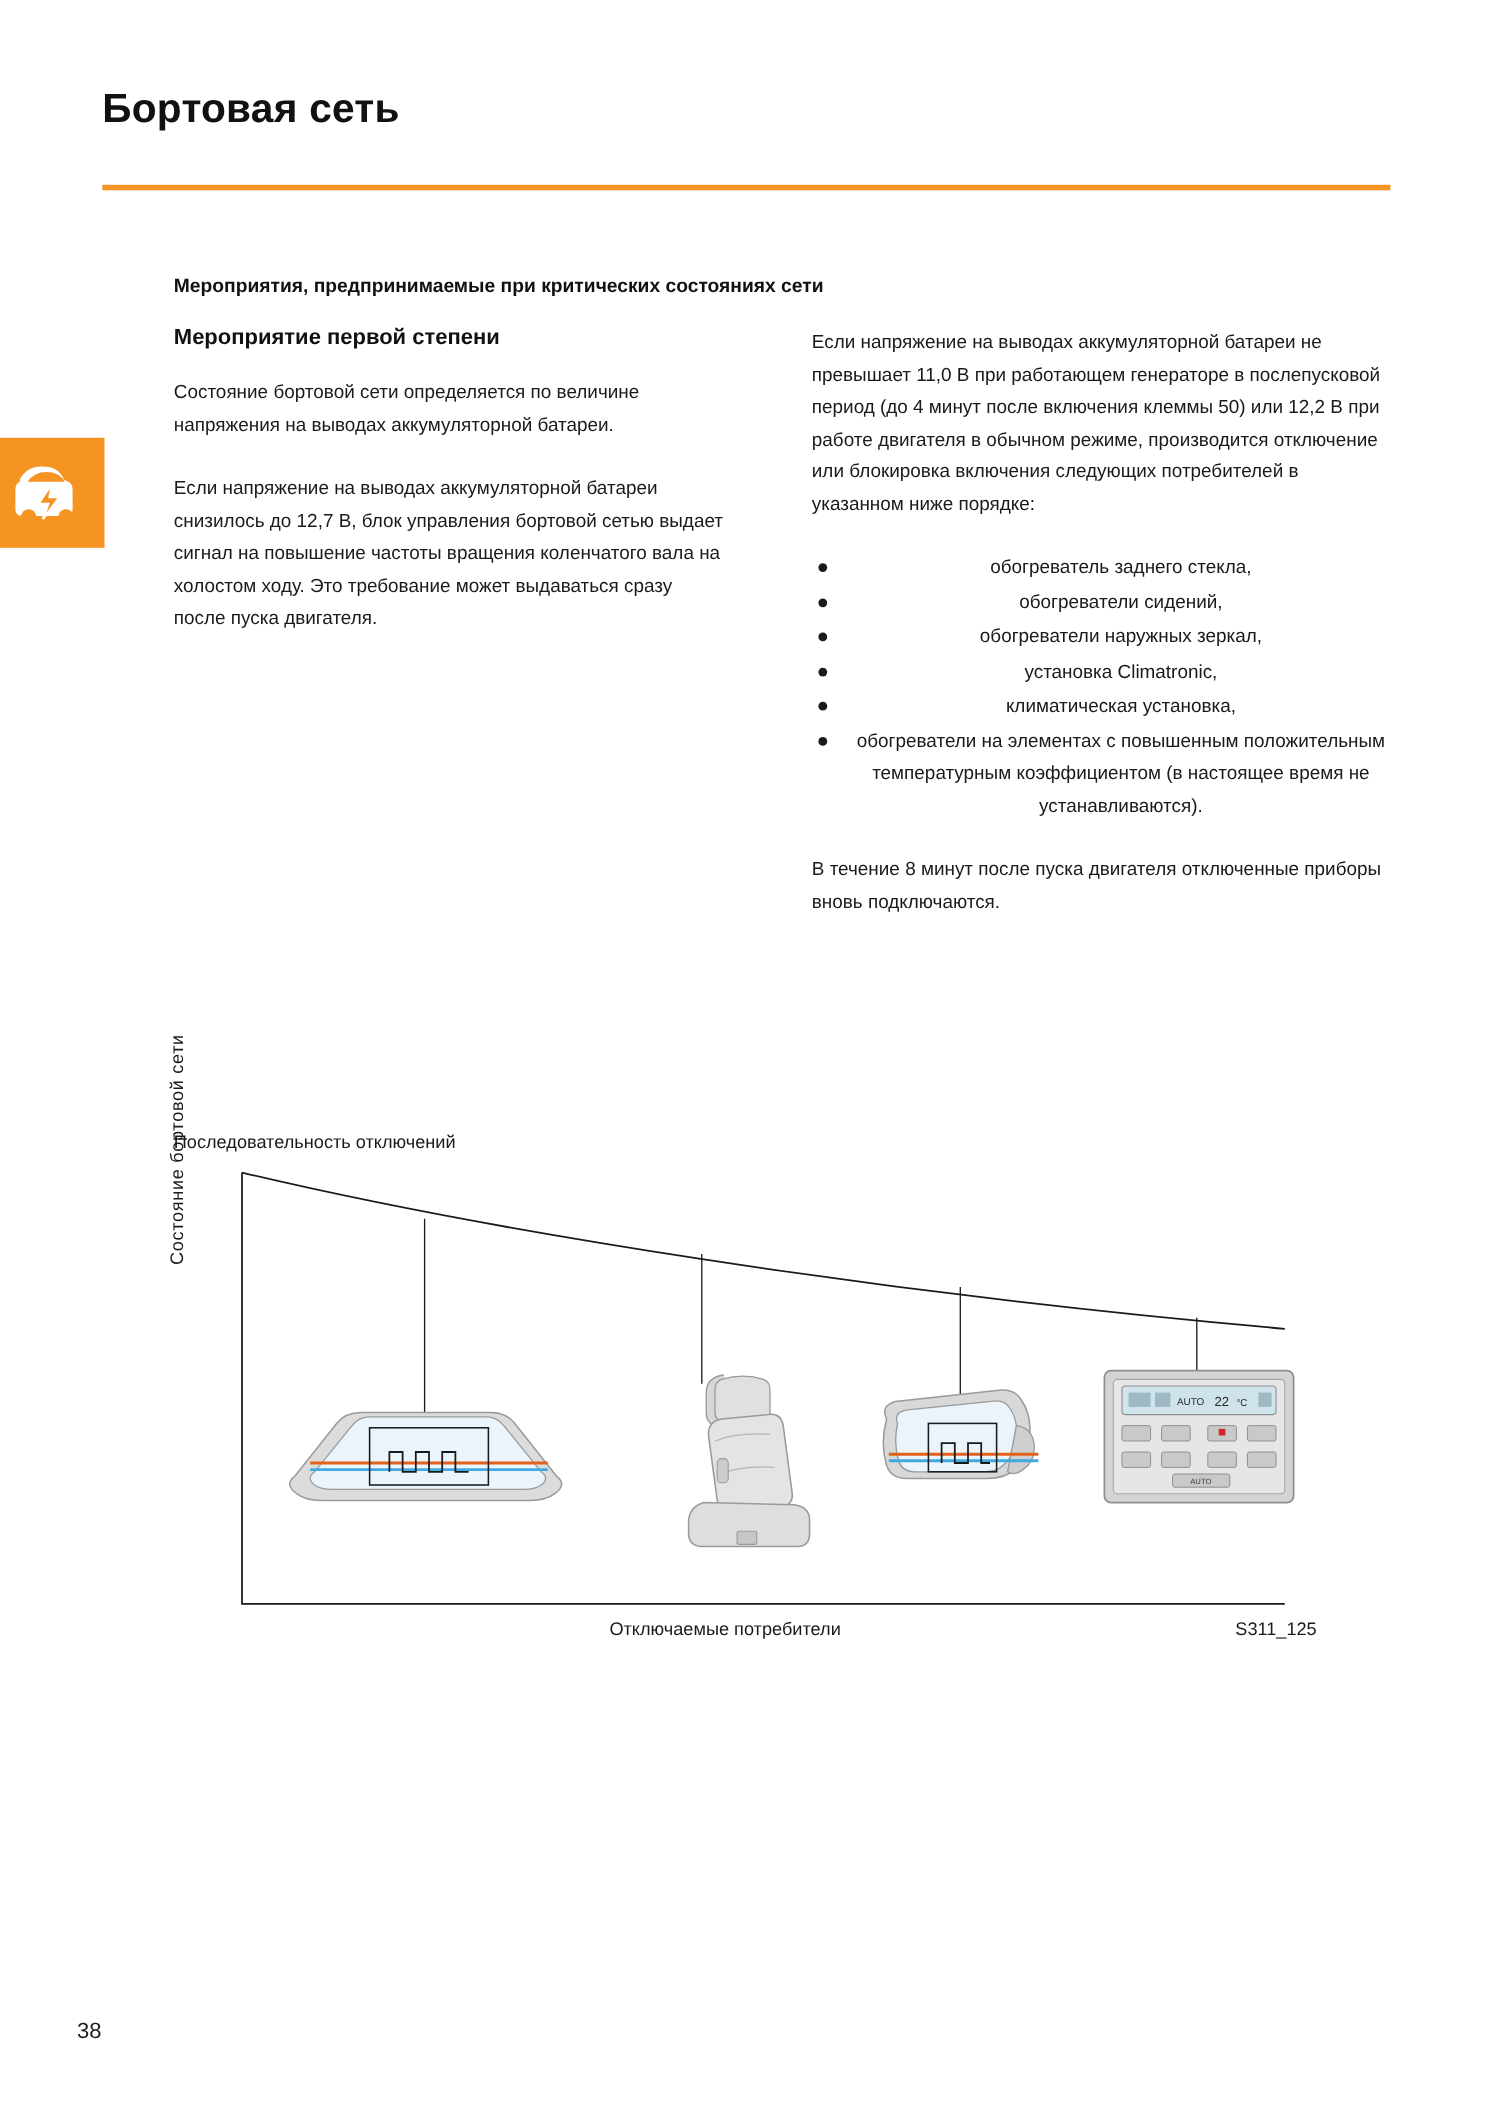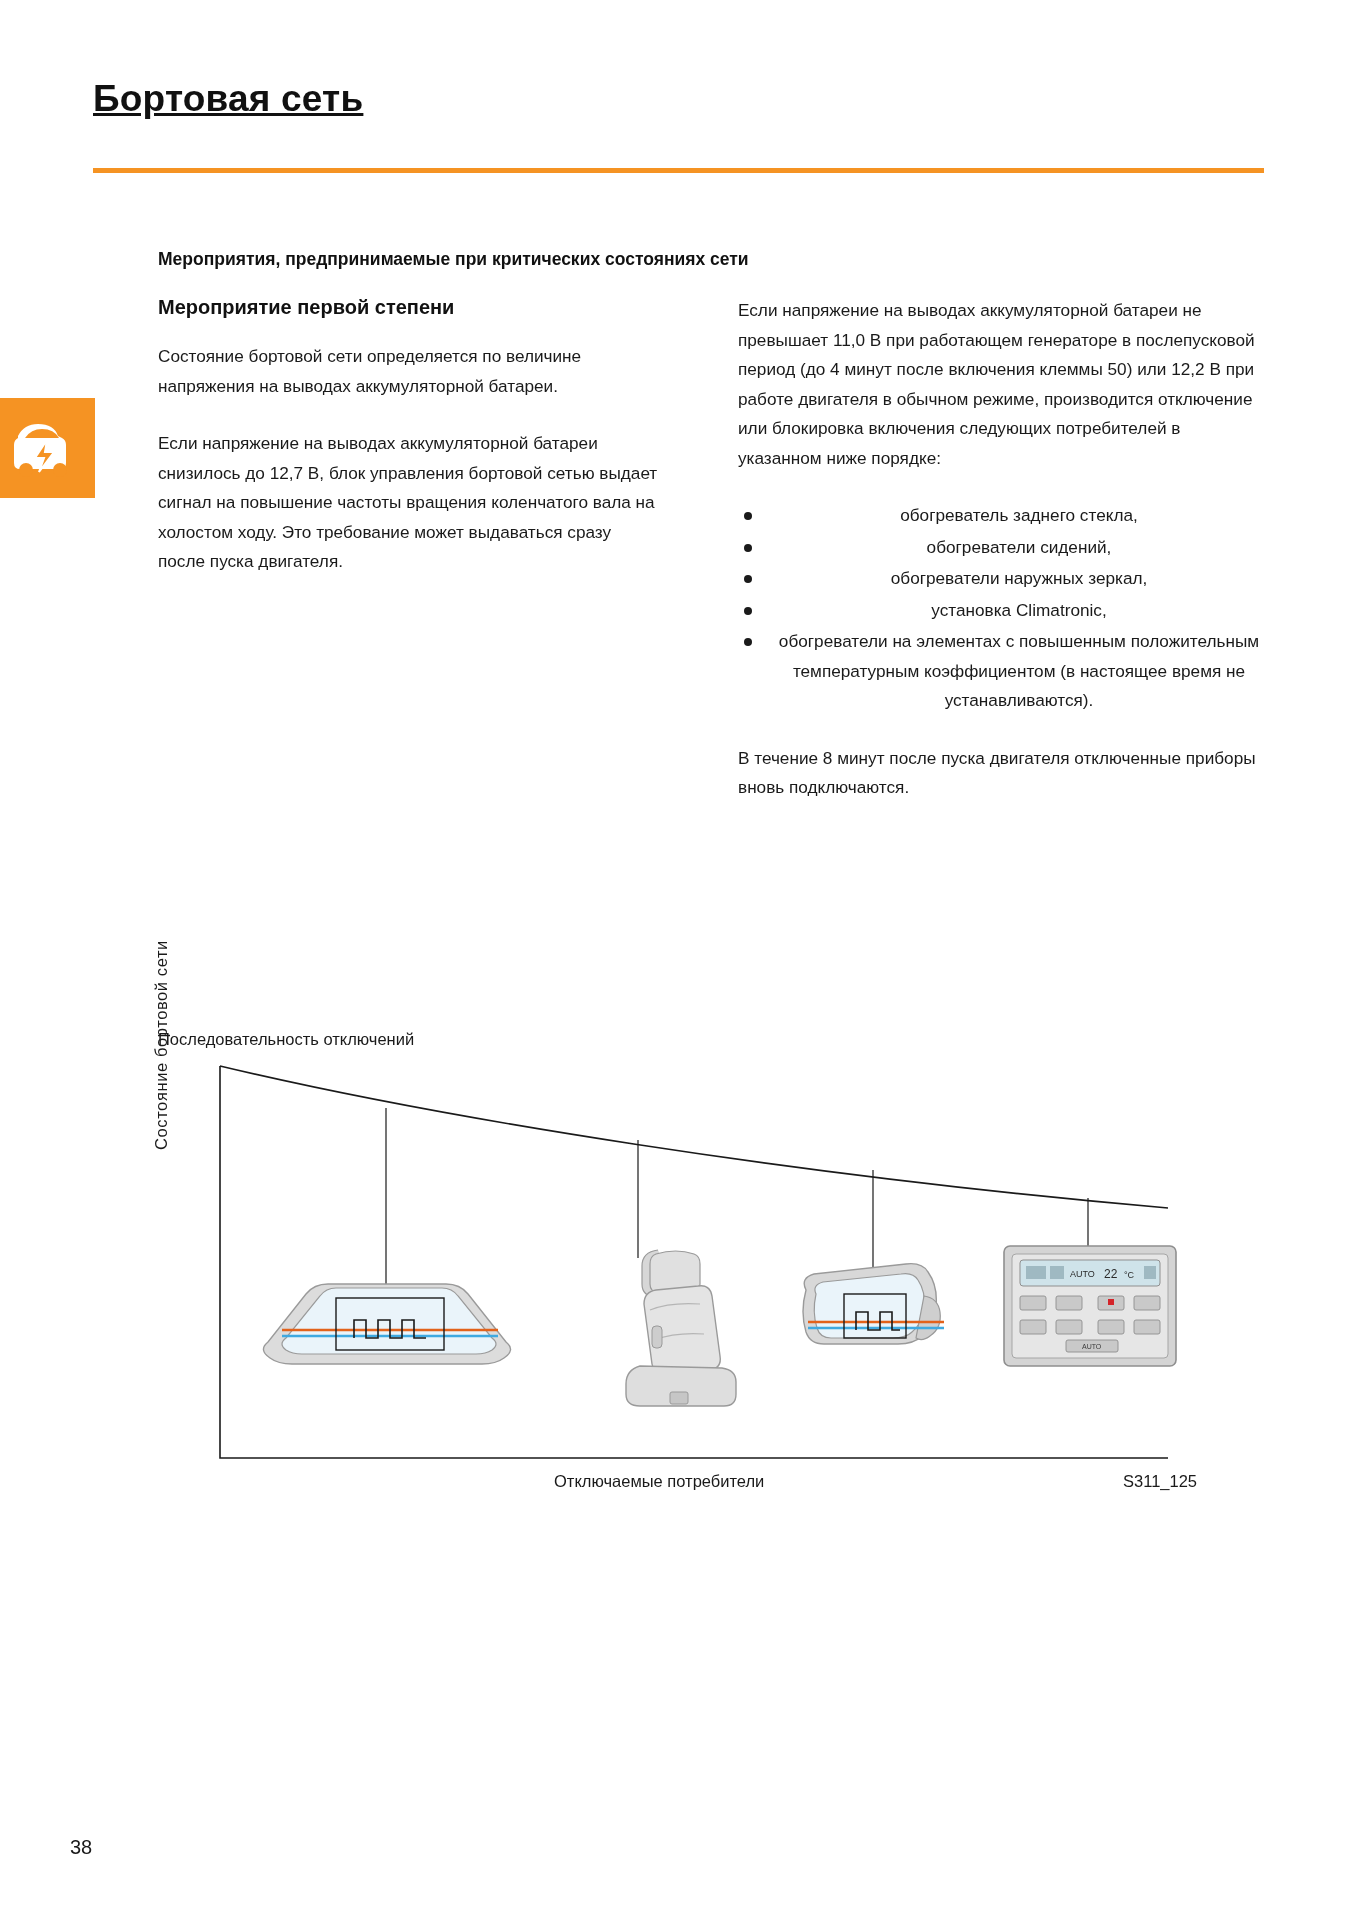--- a/index.html
+++ b/index.html
@@ -23,21 +23,20 @@
 
   
   .page-title {
     position: absolute;
     left: 93px;
     top: 78px;
     font-size: 37px;
     font-weight: bold;
     letter-spacing: 0.2px;
     color: #111;
-    text-decoration: underline;
   }
   .title-rule {
     position: absolute;
     left: 93px;
     top: 168px;
     width: 1171px;
     height: 5px;
     background: #F59323;
   }
 
@@ -193,20 +192,21 @@
     <p class="para">Если напряжение на выводах аккумуляторной батареи снизилось до 12,7 В, блок управления бортовой сетью выдает сигнал на повышение частоты вращения коленчатого вала на холостом ходу. Это требование может выдаваться сразу после пуска двигателя.</p>
   </div>
 
   <div class="col-right">
     <p class="para">Если напряжение на выводах аккумуляторной батареи не превышает 11,0 В при работающем генераторе в послепусковой период (до 4 минут после включения клеммы 50) или 12,2 В при работе двигателя в обычном режиме, производится отключение или блокировка включения следующих потребителей в указанном ниже порядке:</p>
     <ul class="bullets">
       <li>обогреватель заднего стекла,</li>
       <li>обогреватели сидений,</li>
       <li>обогреватели наружных зеркал,</li>
       <li>установка Climatronic,</li>
+      <li>климатическая установка,</li>
       <li>обогреватели на элементах с повышенным положительным температурным коэффициентом (в настоящее время не устанавливаются).</li>
     </ul>
     <p class="para">В течение 8 минут после пуска двигателя отключенные приборы вновь подключаются.</p>
   </div>
 
   <div class="figure">
     <div class="fig-caption-top">Последовательность отключений</div>
     <div class="fig-ylabel">Состояние бортовой сети</div>
     <div class="fig-xlabel">Отключаемые потребители</div>
     <div class="fig-code">S311_125</div>

